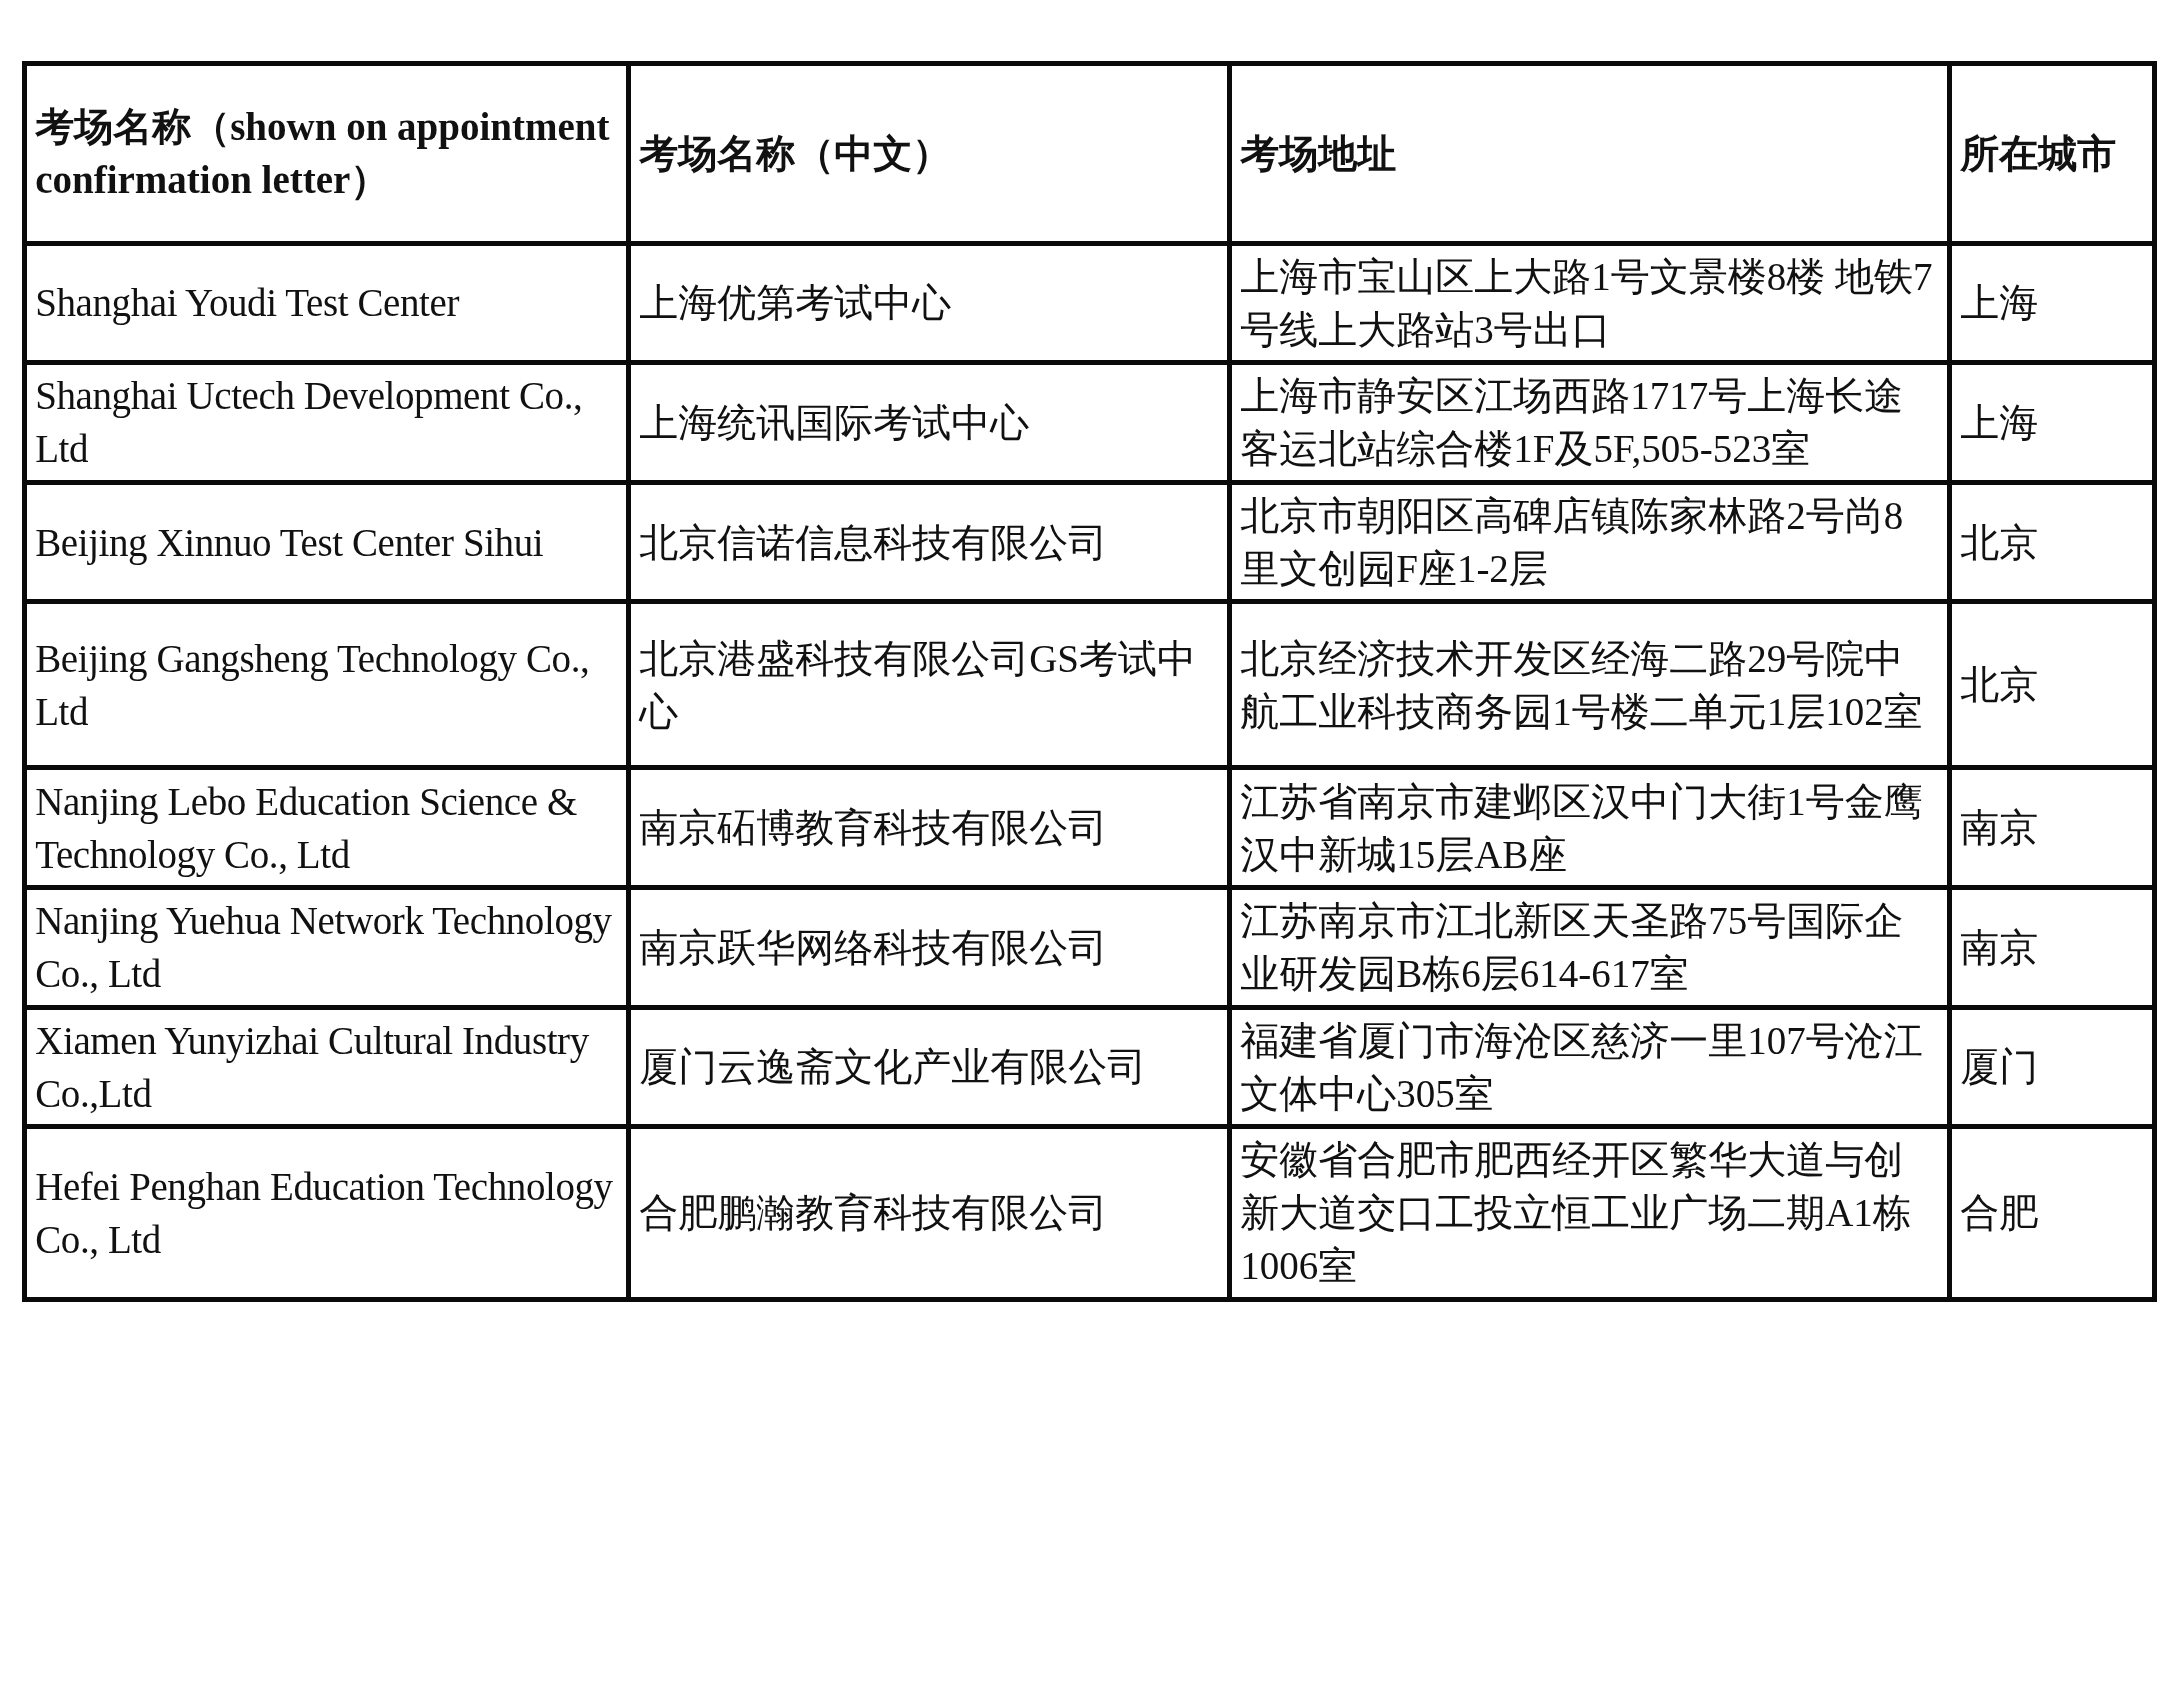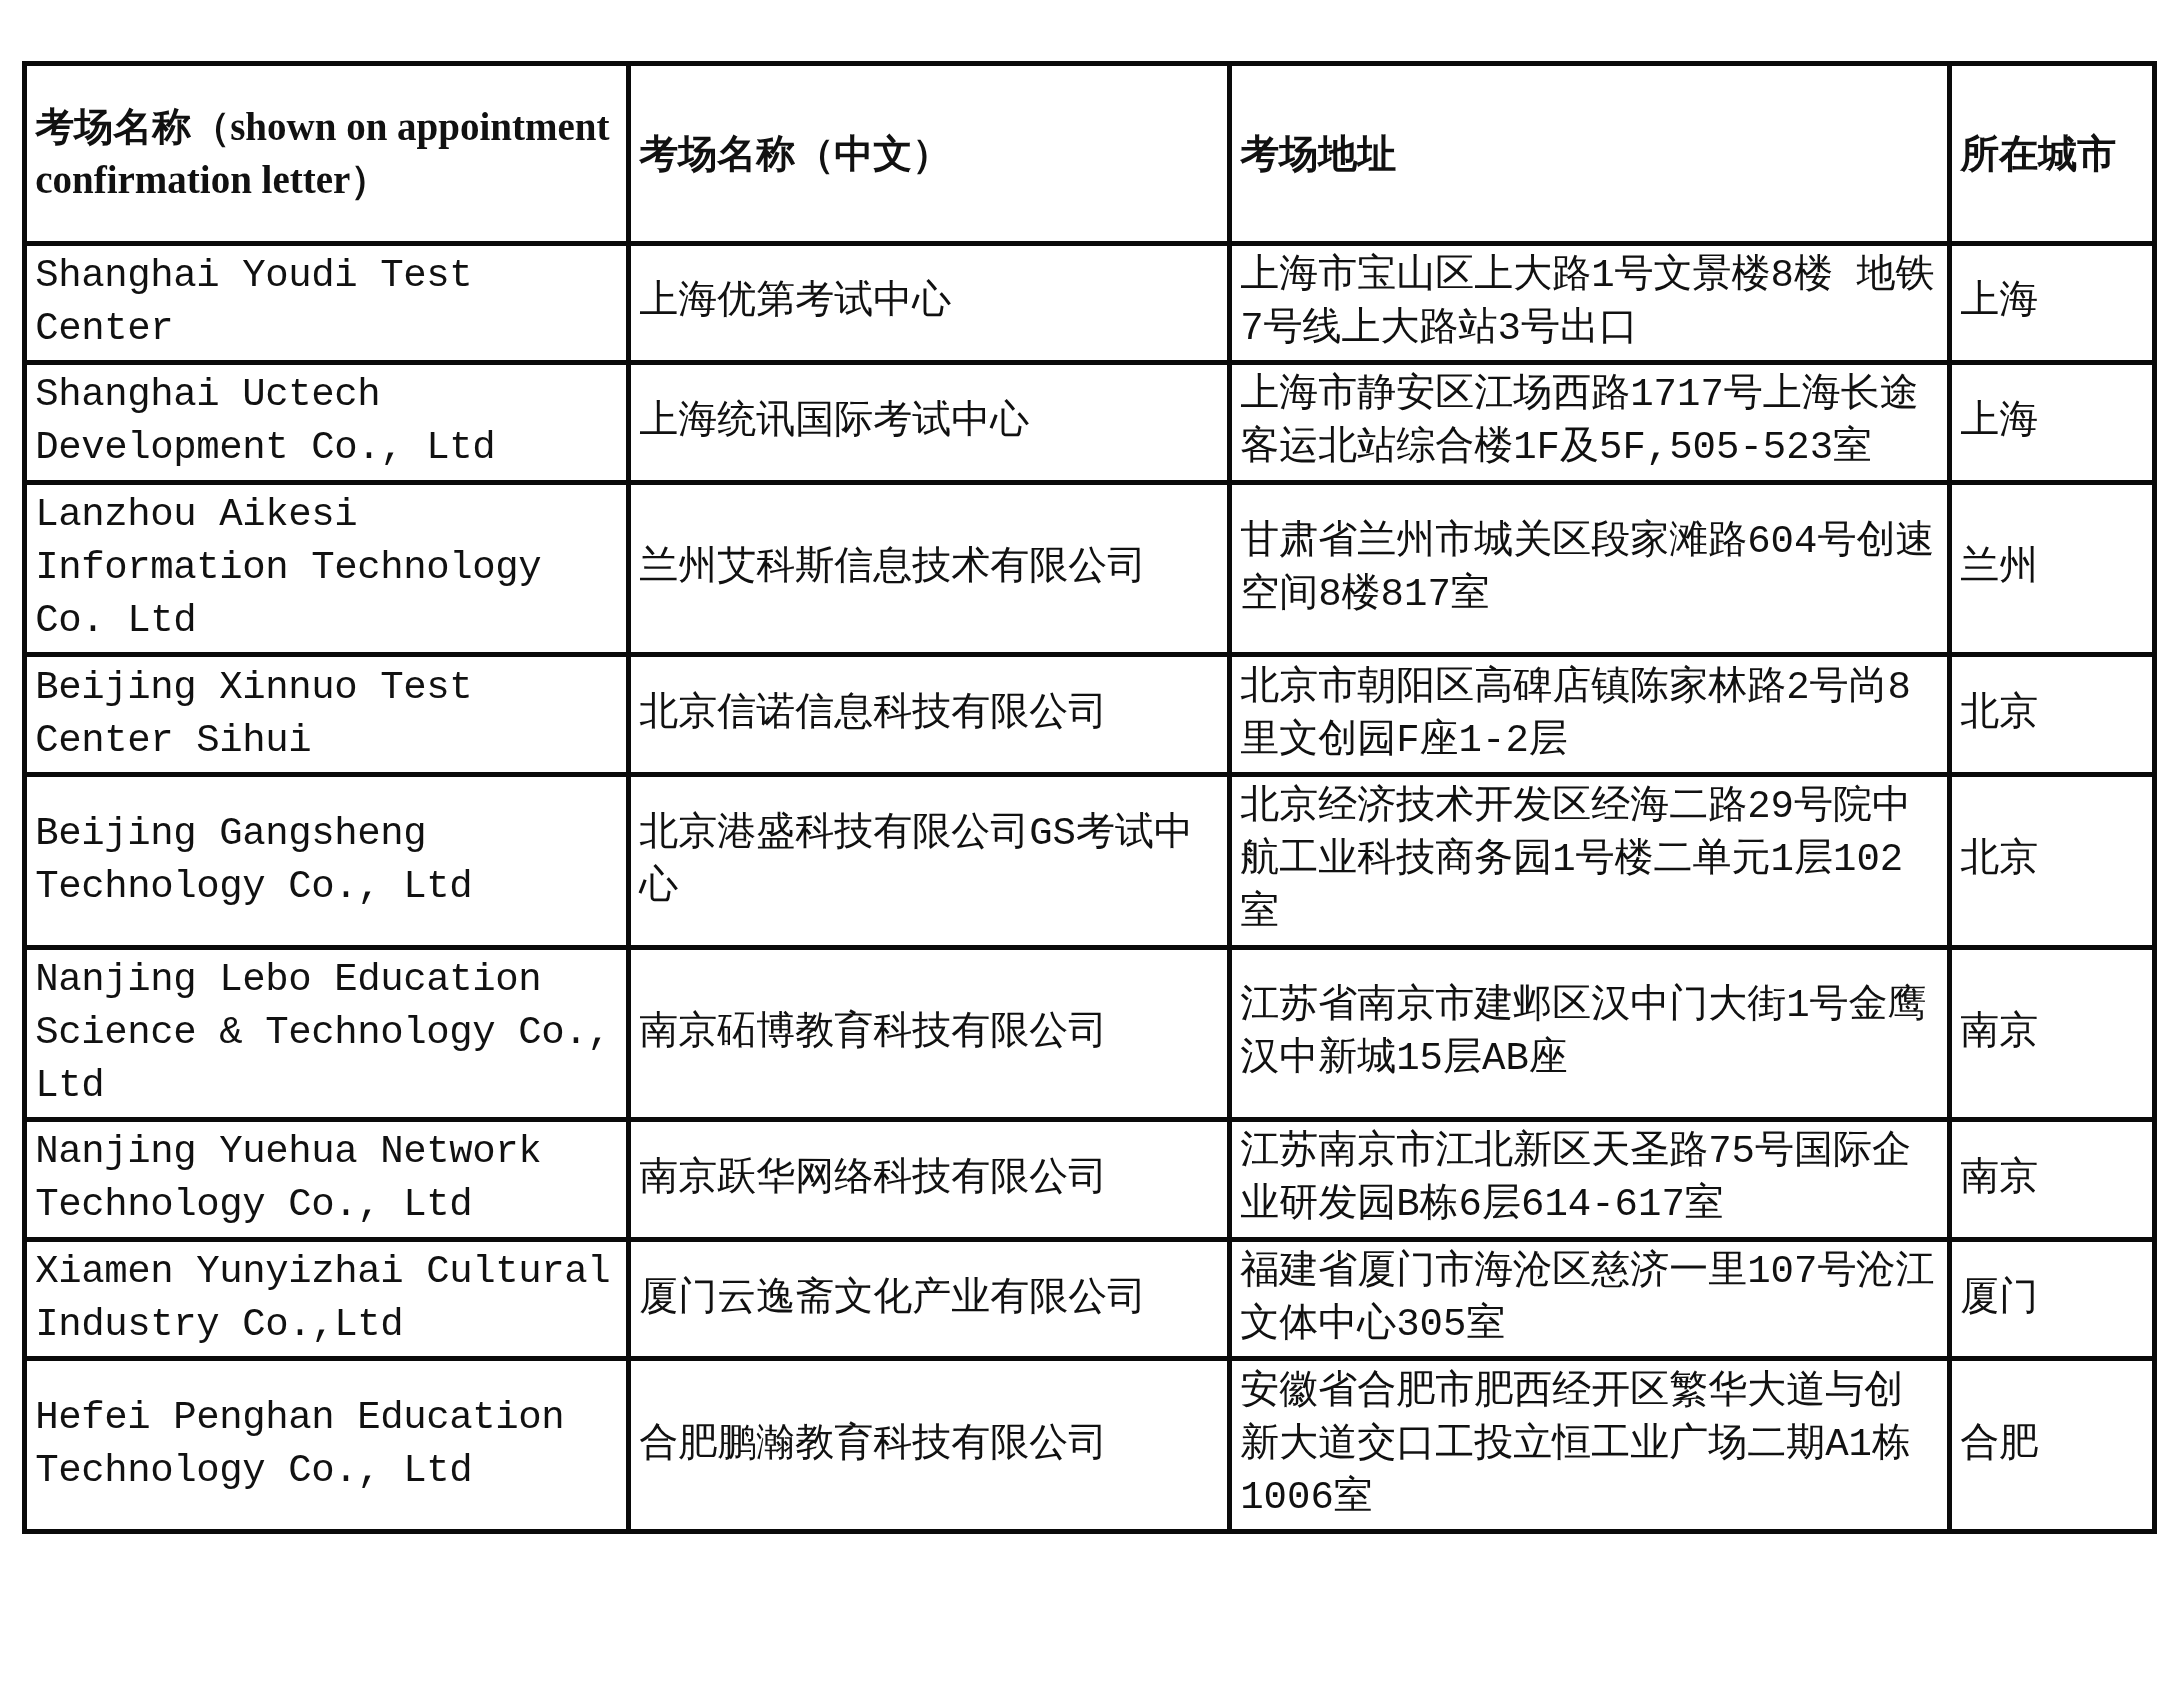--- a/index.html
+++ b/index.html
@@ -42,21 +42,21 @@
     word-break: break-word;
     overflow: hidden;
   }
   table.centers thead th {
     height: 166px;
     font-weight: bold;
   }
   table.centers th.city,
   table.centers td.city {
   }
-  table.centers tbody tr { height: 111px; font-family: Liberation Mono, monospace; }
+  table.centers tbody tr { height: 111px; }
   table.centers tbody tr.tall { height: 166px; }
   .cell-text { display: block; }
   .en { letter-spacing: -0.4px; }
 </style>
 </head>
 <body>
 
 <div class="sheet">
   <table class="centers">
     <colgroup>
@@ -105,34 +105,20 @@
           </td>
         <td>
             <span class="cell-text">上海市静安区江场西路1717号上海长途客运北站综合楼1F及5F,505-523室</span>
           </td>
         <td class="city">
             <span class="cell-text">上海</span>
           </td>
       </tr>
       <tr>
         <td>
-            <span class="cell-text en">Lanzhou Aikesi Information Technology Co. Ltd</span>
-          </td>
-        <td>
-            <span class="cell-text">兰州艾科斯信息技术有限公司</span>
-          </td>
-        <td>
-            <span class="cell-text">甘肃省兰州市城关区段家滩路604号创速空间8楼817室</span>
-          </td>
-        <td class="city">
-            <span class="cell-text">兰州</span>
-          </td>
-      </tr>
-      <tr>
-        <td>
             <span class="cell-text en">Beijing Xinnuo Test Center Sihui</span>
           </td>
         <td>
             <span class="cell-text">北京信诺信息科技有限公司</span>
           </td>
         <td>
             <span class="cell-text">北京市朝阳区高碑店镇陈家林路2号尚8里文创园F座1-2层</span>
           </td>
         <td class="city">
             <span class="cell-text">北京</span>

